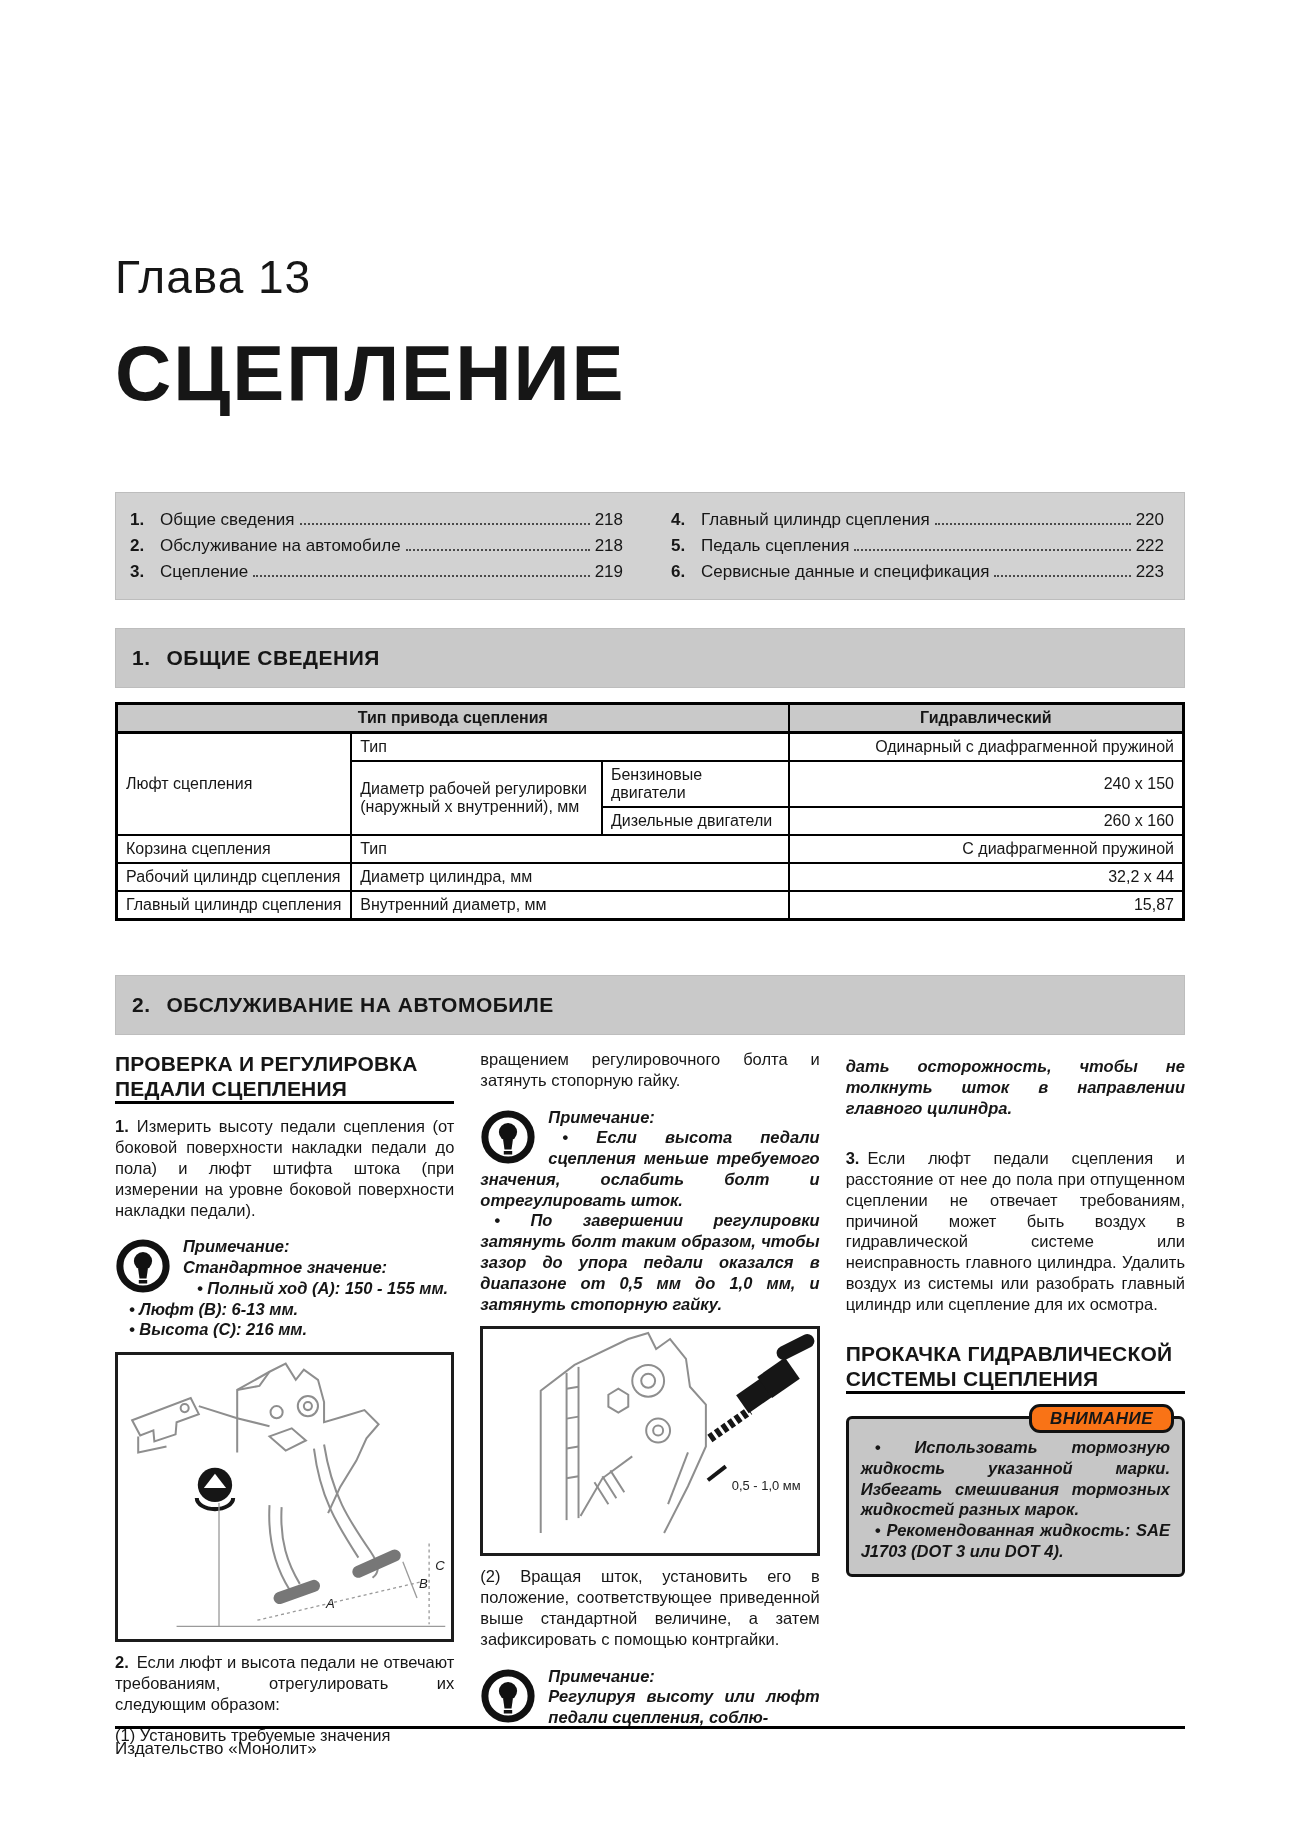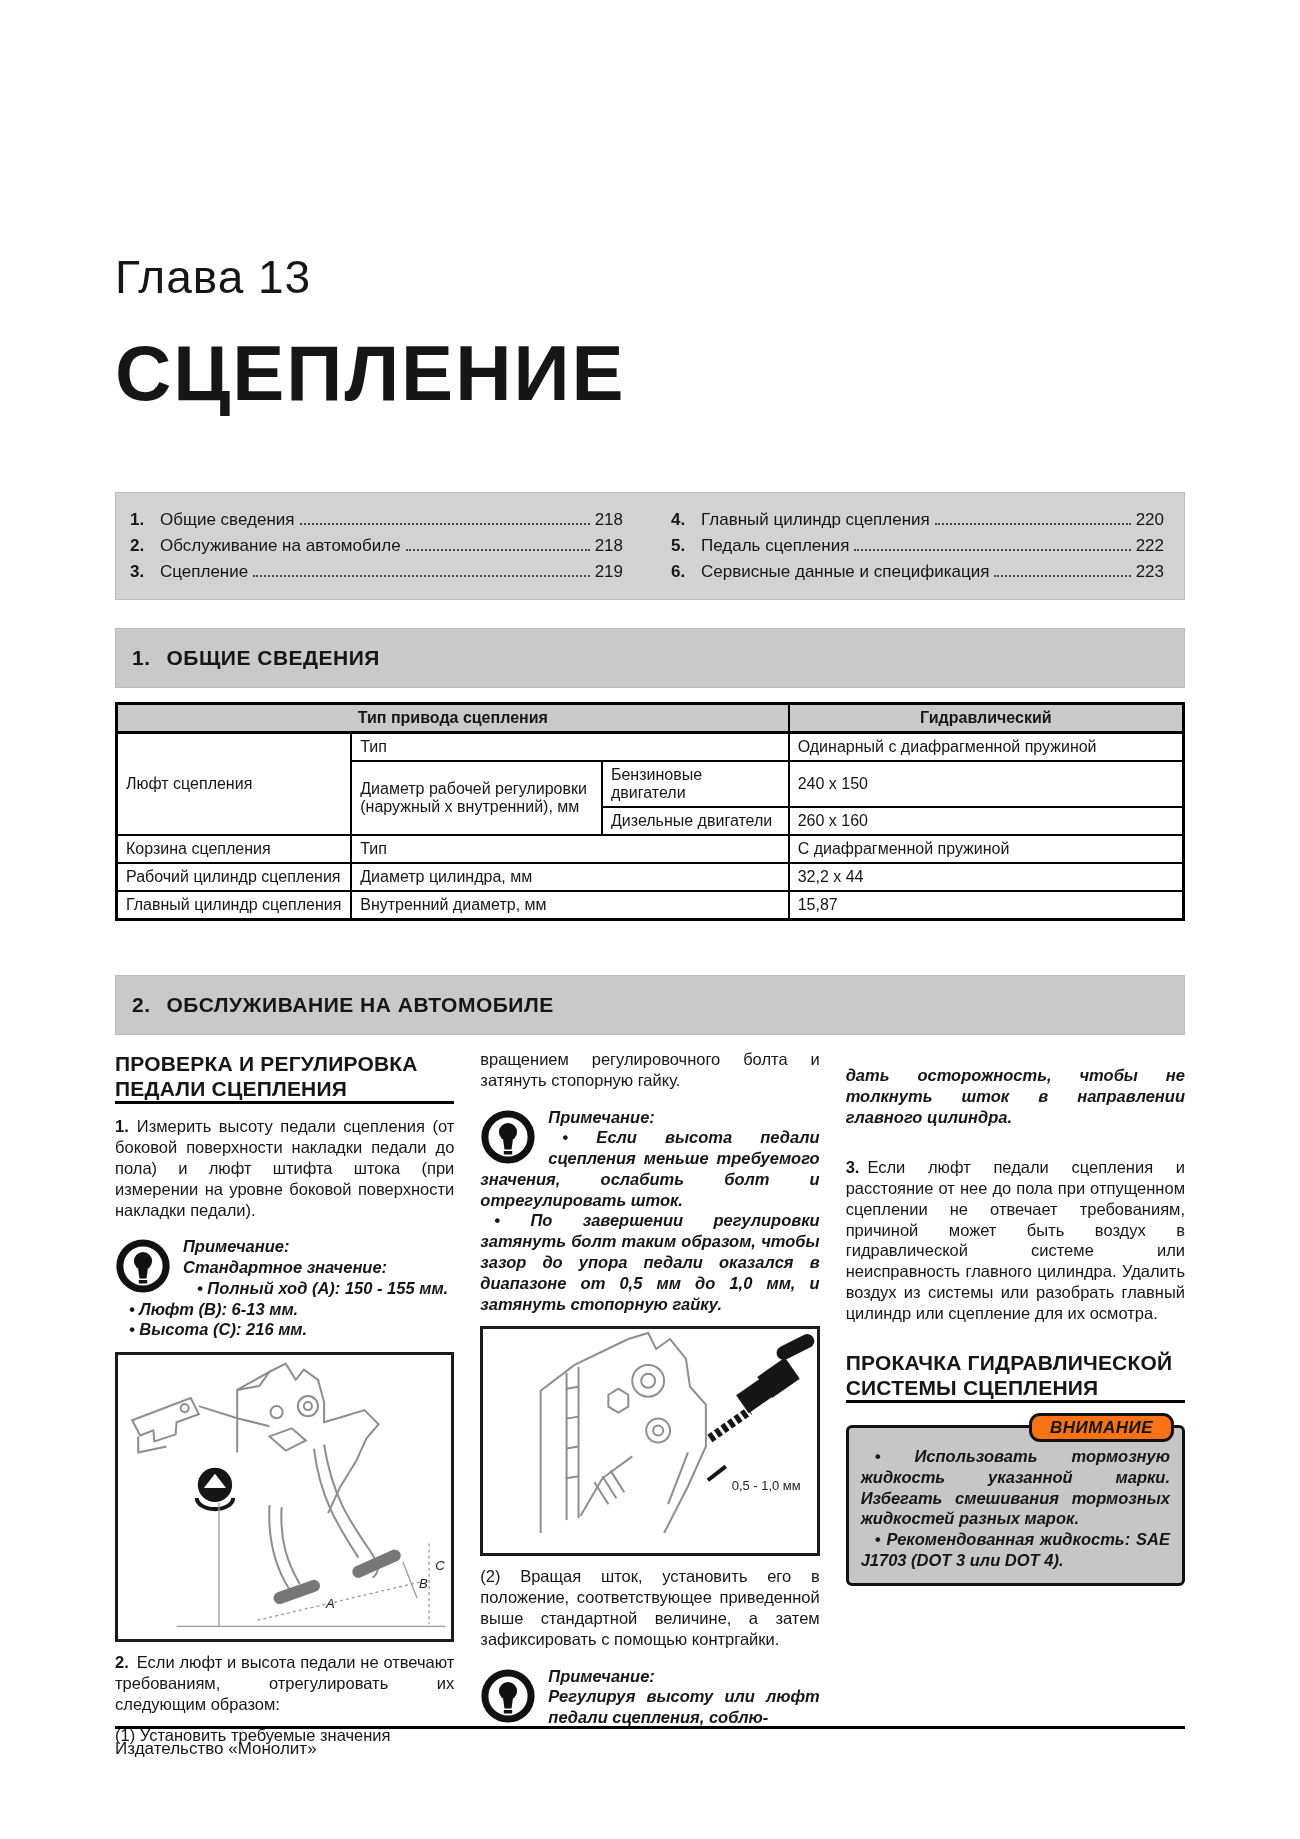--- a/index.html
+++ b/index.html
@@ -40,21 +40,21 @@
   .section-num{margin-right:16px;}
 
   
   table.spec{
     width:100%;border-collapse:collapse;margin-top:14px;
     font-size:16px;border:3px solid #000;
   }
   table.spec td,table.spec th{border:2px solid #000;padding:4px 8px;}
   table.spec th{background:#c9c9c9;font-weight:700;text-align:center;border-bottom:3px solid #000;}
   td.lbl{text-align:left;}
-  td.val{text-align:left;width:37%;}
+  td.val{text-align:right;width:37%;}
   col.c1{width:22%;}col.c2{width:23.5%;}col.c3{width:17.5%;}
 
   
   .cols{
     margin-top:14px;display:grid;grid-template-columns:1fr 1fr 1fr;
     column-gap:26px;font-size:16.5px;line-height:1.26;min-height:690px;
   }
   .col{min-width:0;}
   .col-heading{
     font-size:21px;font-weight:700;line-height:1.2;letter-spacing:.2px;
@@ -317,21 +317,21 @@
             <path d="M16.5 22 L23.5 22 L22.5 29 L17.5 29 Z" fill="#111"></path>
             <rect x="17" y="30" width="6" height="2.5" fill="#111"></rect>
           </svg>
         </span>
         <p>Примечание:</p>
         <p>Регулируя высоту или люфт педали сцепления, соблю-</p>
       </div>
     </div>
 
     <div class="col">
-      <div class="note" style="margin-top:16px;">
+      <div class="note" style="margin-top:7px;">
         <p>дать осторожность, чтобы не толкнуть шток в направлении главного цилиндра.</p>
       </div>
 
       <p class="body" style="margin-top:30px;"><span class="pnum">3.</span><span>Если люфт педали сцепления и расстояние от нее до пола при отпущенном сцеплении не отвечает требованиям, причиной может быть воздух в гидравлической системе или неисправность главного цилиндра. Удалить воздух из системы или разобрать главный цилиндр или сцепление для их осмотра.</span></p>
 
       <div class="col-heading second">ПРОКАЧКА ГИДРАВЛИЧЕСКОЙ СИСТЕМЫ СЦЕПЛЕНИЯ</div>
 
 
       <div class="warnbox">
         <div class="warn-tab">ВНИМАНИЕ</div>

